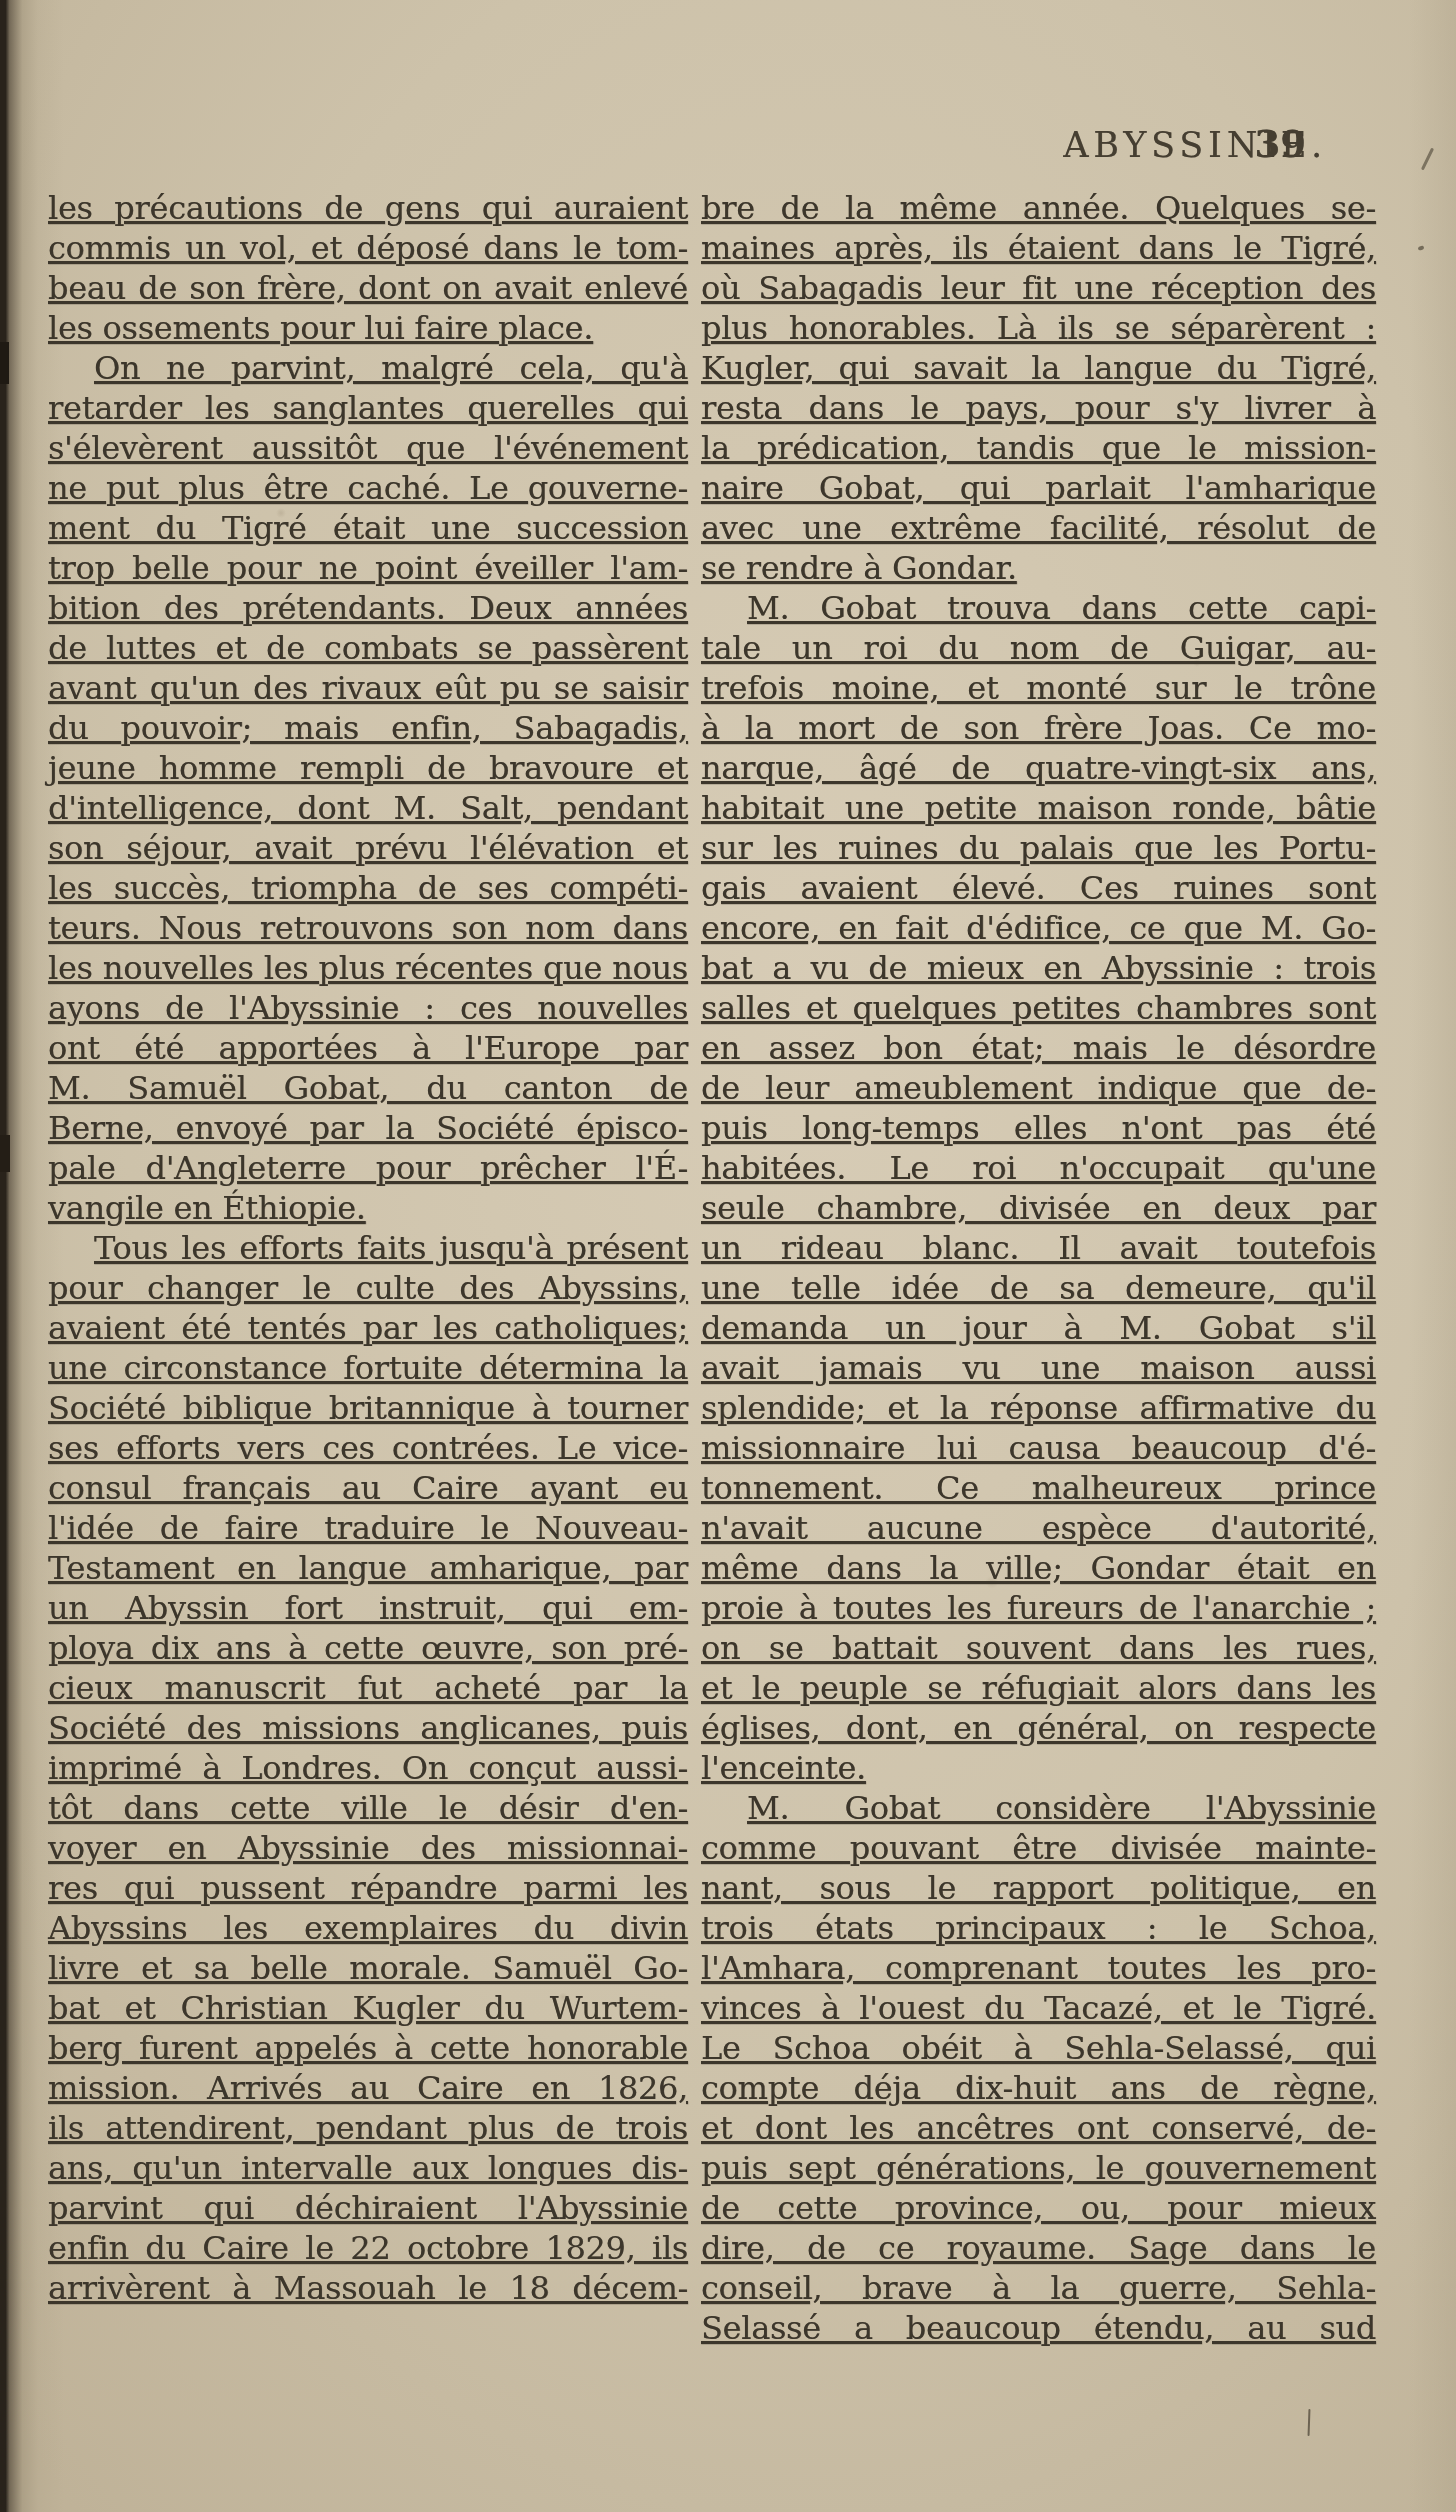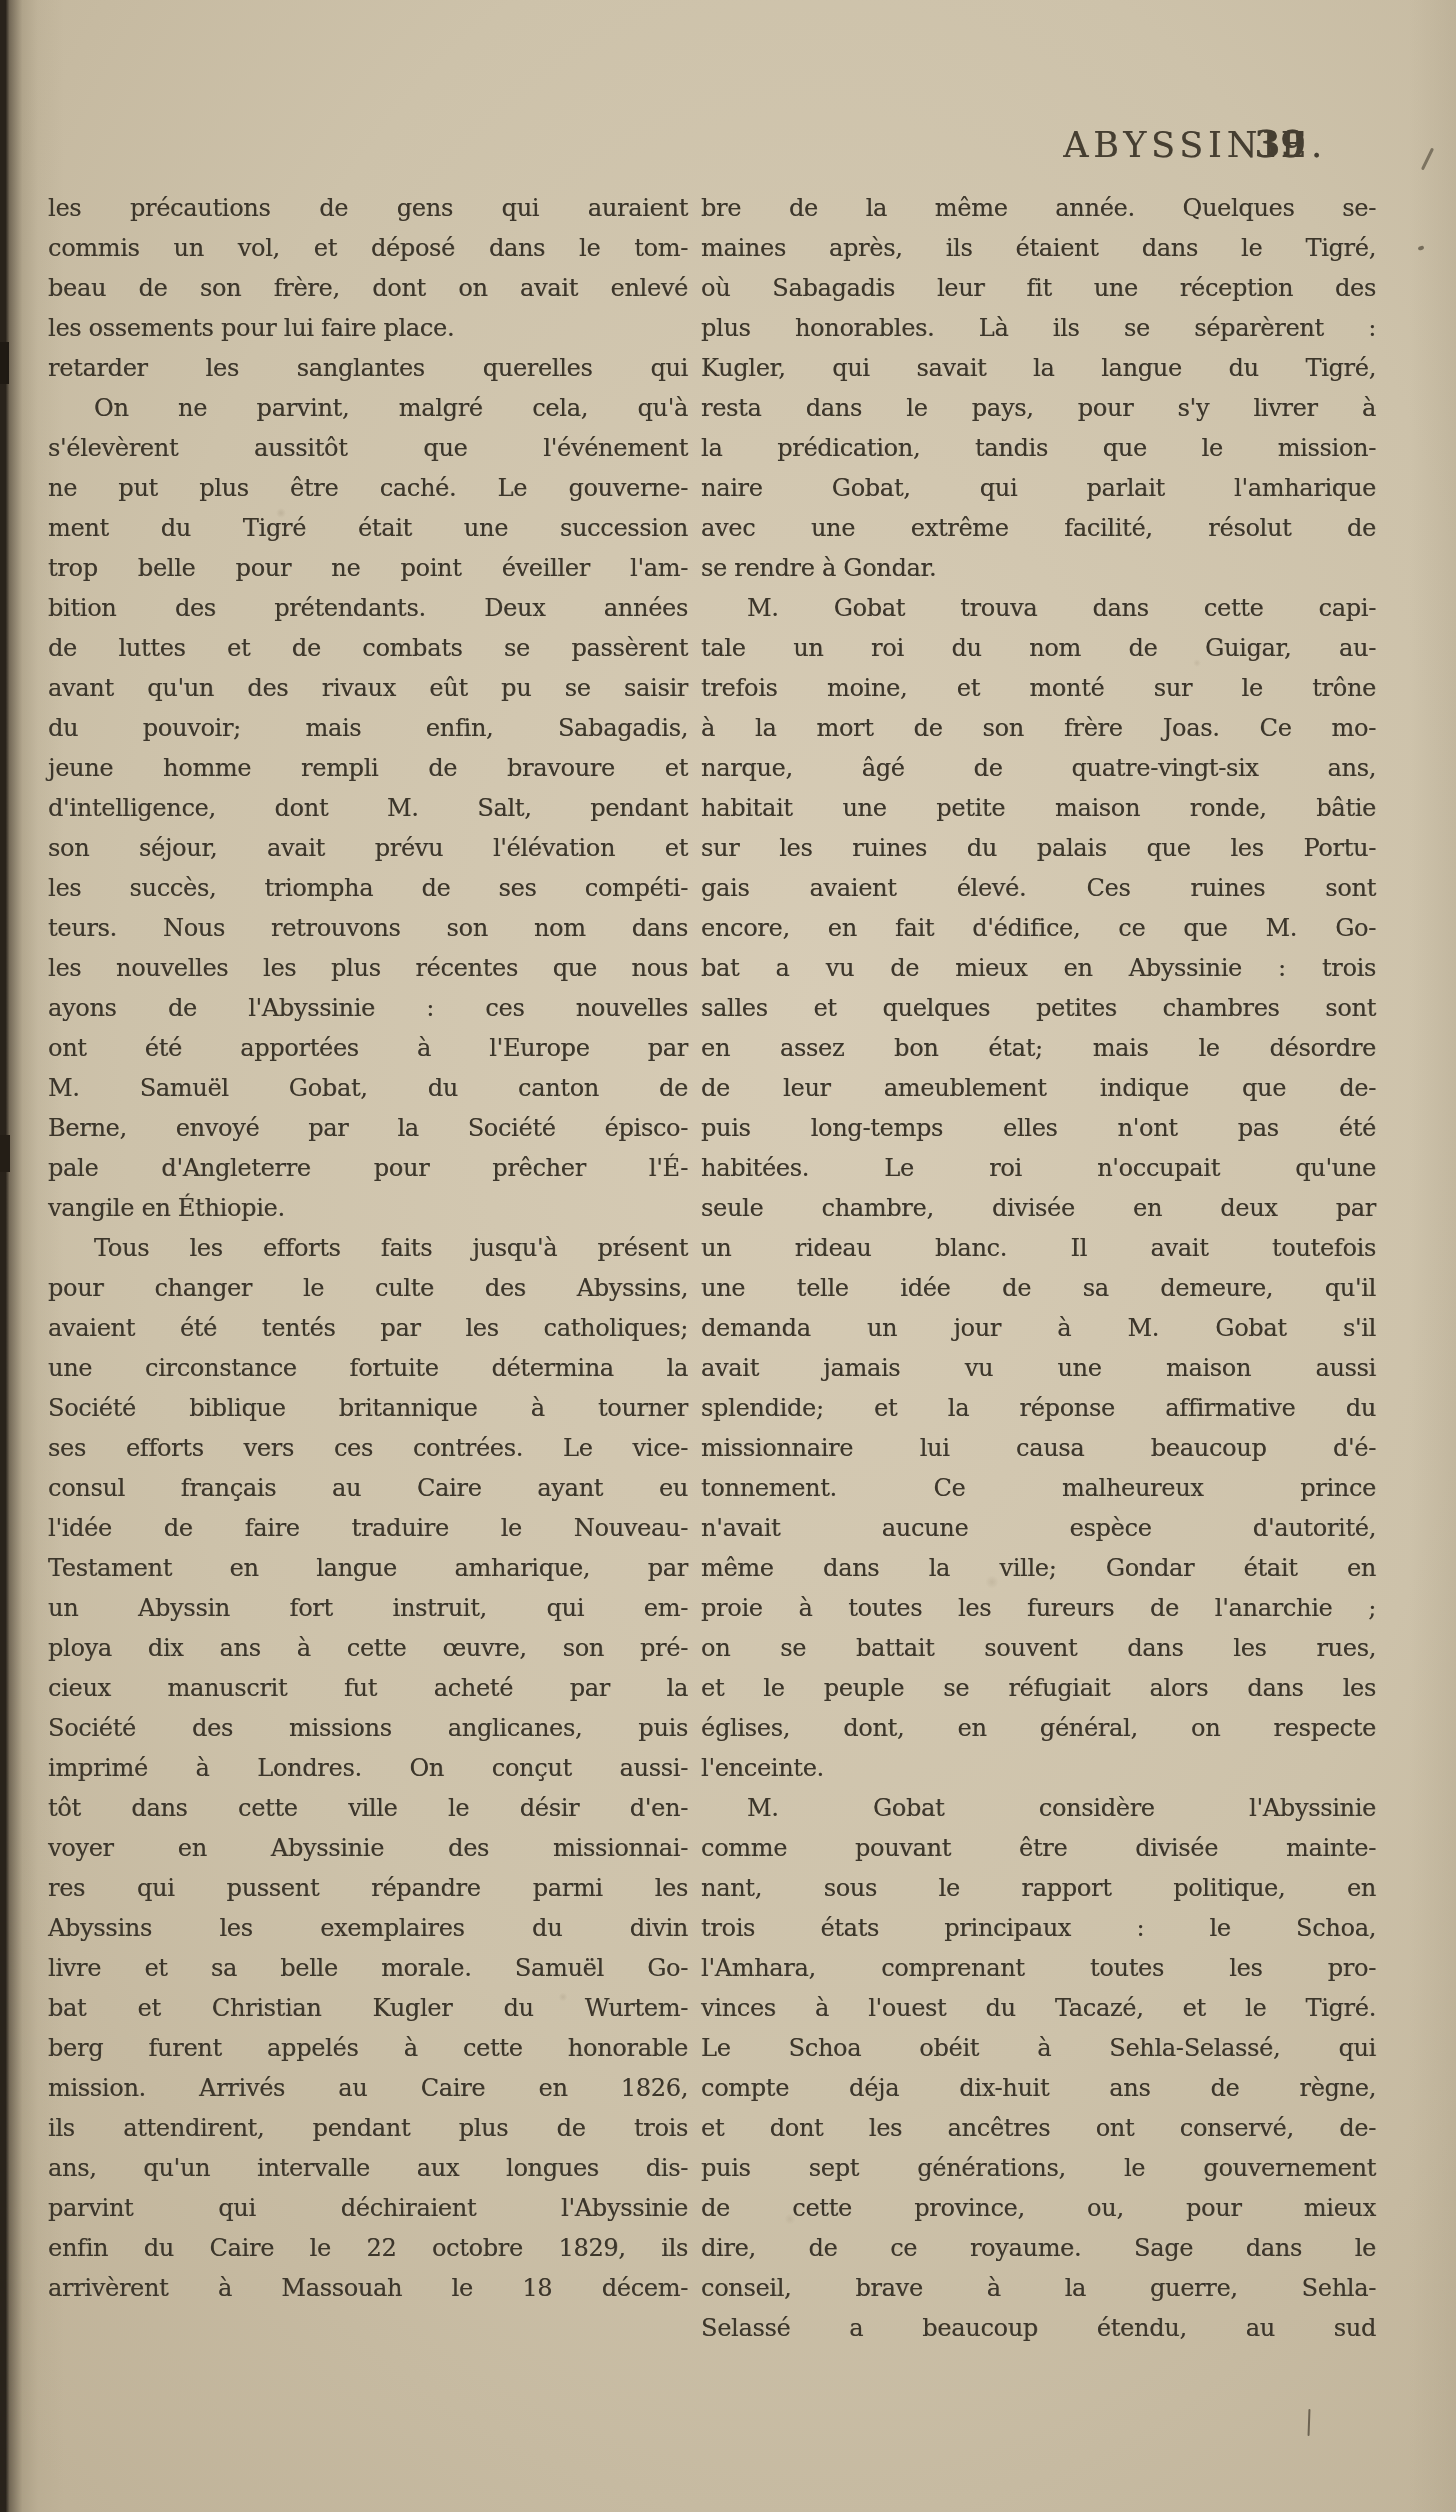--- a/index.html
+++ b/index.html
@@ -42,22 +42,23 @@
     font-size:35px;letter-spacing:4.8px;font-weight:400;
     color:#453e31;text-shadow:0.3px 0.4px 0.6px rgba(56,48,38,0.5);
   }
   .page-number{
     position:absolute;right:70px;top:-3.2px;
     font-size:37px;font-weight:700;color:#453e31;
     text-shadow:0.3px 0.4px 0.6px rgba(56,48,38,0.45);
   }
   .col{
     position:absolute;top:188px;color:var(--ink);
-    font-size:24px;line-height:40px;letter-spacing:-0.3px;
+    font-size:32px;line-height:40px;letter-spacing:-0.3px;
     text-shadow:0.3px 0.4px 0.6px rgba(56,48,38,0.5);
+    text-decoration:underline;
   }
   .col-left{left:48px;width:640px;}
   .col-right{left:701px;width:675px;}
   .line{
     text-align:justify;
     -moz-text-align-last:justify;
     text-align-last:justify;
     white-space:normal;
   }
   .line.end{
@@ -91,22 +92,22 @@
   <div class="header">
     <span class="running-title">ABYSSINIE.</span>
     <span class="page-number">39</span>
   </div>
 
   <div class="col col-left" id="col-left">
       <div class="line">les précautions de gens qui auraient</div>
       <div class="line">commis un vol, et déposé dans le tom-</div>
       <div class="line">beau de son frère, dont on avait enlevé</div>
       <div class="line end">les ossements pour lui faire place.</div>
+      <div class="line indent">On ne parvint, malgré cela, qu'à</div>
       <div class="line">retarder les sanglantes querelles qui</div>
-      <div class="line indent">On ne parvint, malgré cela, qu'à</div>
       <div class="line">s'élevèrent aussitôt que l'événement</div>
       <div class="line">ne put plus être caché. Le gouverne-</div>
       <div class="line">ment du Tigré était une succession</div>
       <div class="line">trop belle pour ne point éveiller l'am-</div>
       <div class="line">bition des prétendants. Deux années</div>
       <div class="line">de luttes et de combats se passèrent</div>
       <div class="line">avant qu'un des rivaux eût pu se saisir</div>
       <div class="line">du pouvoir; mais enfin, Sabagadis,</div>
       <div class="line">jeune homme rempli de bravoure et</div>
       <div class="line">d'intelligence, dont M. Salt, pendant</div>

